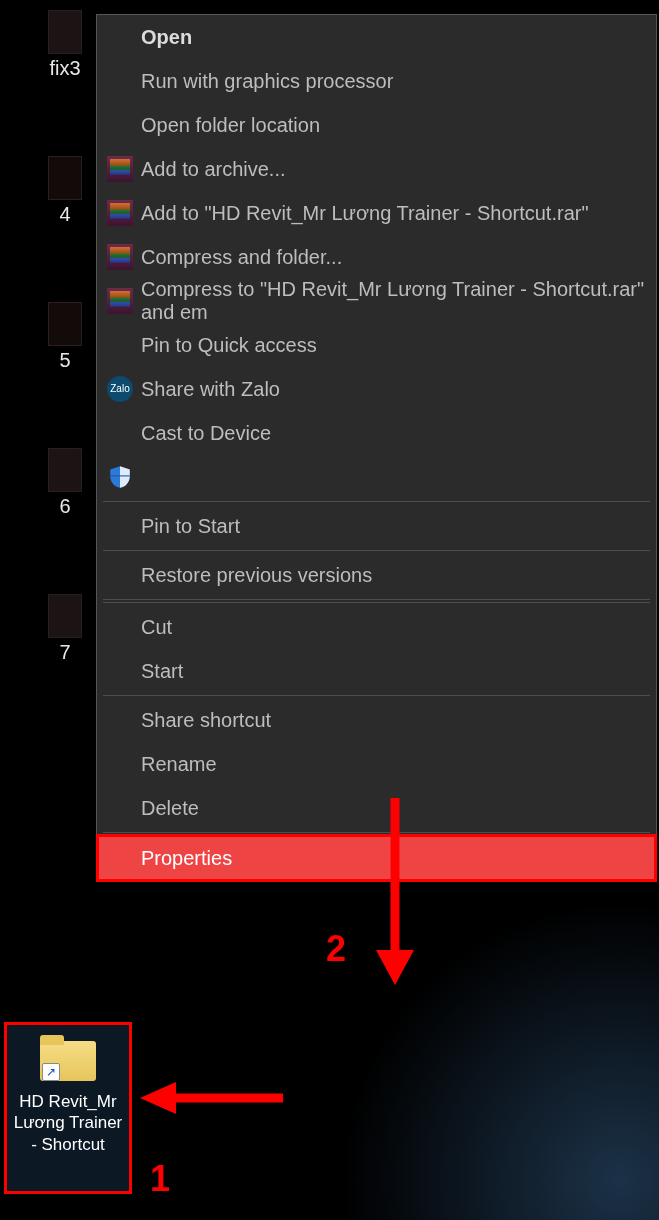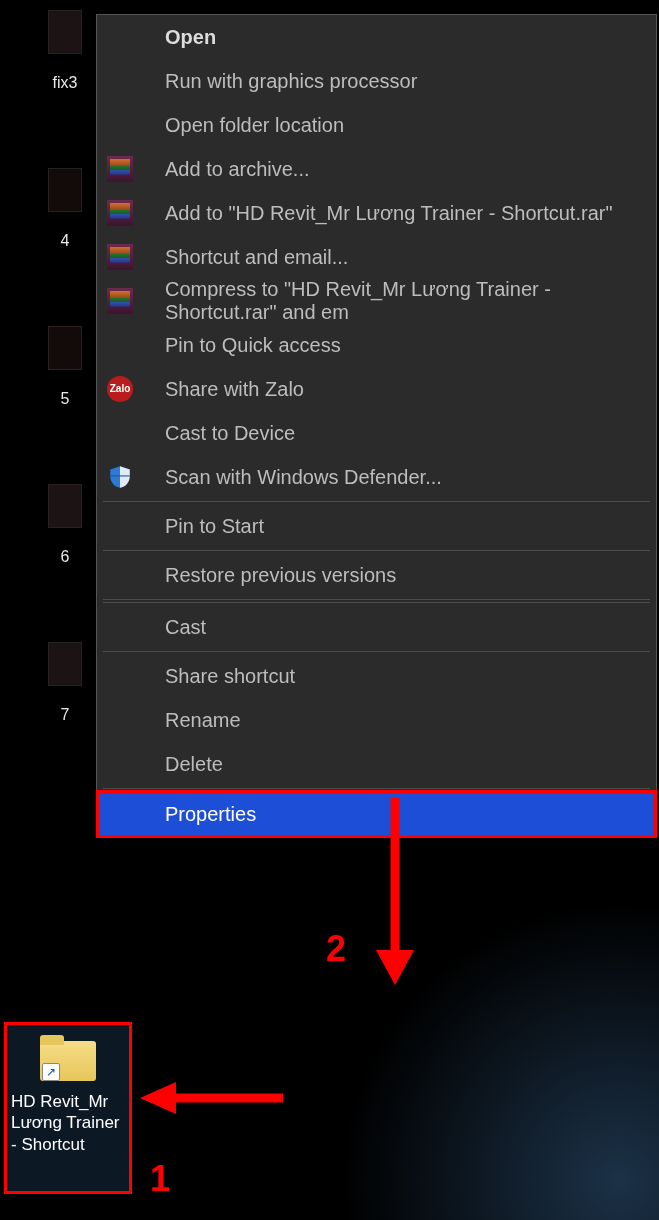--- a/index.html
+++ b/index.html
@@ -42,23 +42,23 @@
   }
   .desktop-icon .thumb {
     width: 34px;
     height: 44px;
     background: #1c1414;
     border: 1px solid #2a2020;
   }
   .desktop-icon .thumb.alt { background: #130a0a; }
   .desktop-icon .label {
     color: #e8e8e8;
-    font-size: 16px;
-    text-align: center;
-    margin-top: 20px;
+    font-size: 20px;
+    text-align: center;
+    margin-top: 3px;
     text-shadow: 1px 1px 2px #000;
   }
   
   .shortcut-sel {
     position: absolute;
     left: 4px;
     top: 1022px;
     width: 128px;
     height: 172px;
     border: 3px solid #ff0000;
@@ -98,49 +98,50 @@
     border: 1px solid #888;
     border-radius: 2px;
     font-size: 12px;
     line-height: 16px;
     text-align: center;
     color: #1050c0;
   }
   .shortcut-sel .label {
     color: #ffffff;
     font-size: 17px;
+    text-align: center;
     line-height: 1.25;
     margin-top: 8px;
     padding: 0 4px;
   }
   
   .ctx {
     position: absolute;
     left: 96px;
     top: 14px;
     width: 561px;
     background: #2b2b2b;
     border: 1px solid #555;
     box-shadow: 4px 4px 14px rgba(0,0,0,0.8);
     z-index: 2;
   }
   .ctx .row {
     display: flex;
     align-items: center;
     height: 44px;
-    padding-left: 68px;
+    padding-left: 44px;
     color: #bdbdbd;
     font-size: 20px;
     position: relative;
     cursor: default;
   }
   .ctx .row.bold { font-weight: 600; color: #dcdcdc; }
   .ctx .row.tall { height: 46px; }
   .ctx .row.highlight {
-    background: #1d4ed8;
+    background: #ef4444;
     color: #ffffff;
     outline: 3px solid #ff0000;
     outline-offset: -2px;
   }
   .ctx .sep {
     height: 1px;
     background: #4d4d4d;
     margin: 2px 6px;
   }
   .ctx .ico {
@@ -157,25 +158,25 @@
   .winrar::before {
     content:"";
     position:absolute;
     left:3px; top:3px; right:3px; bottom:3px;
     background:
       linear-gradient(#d07030,#a04a18) 0 0/100% 33% no-repeat,
       linear-gradient(#2a8a3a,#1a5a24) 0 33%/100% 34% no-repeat,
       linear-gradient(#3a5ab8,#23388a) 0 67%/100% 33% no-repeat;
   }
   .zalo {
-    background: #b91c1c;
+    background: #0c4a6e;
     border-radius: 50%;
     color: #fff;
     font-size: 10px;
-    font-weight: 700;
+    font-weight: 400;
     text-align: center;
     line-height: 26px;
   }
   .defender {
     background: transparent;
   }
   .defender svg { width:26px; height:26px; display:block; }
   
   .arrow-overlay { position:absolute; z-index:5; pointer-events:none; }
   .ann-label {
@@ -228,54 +229,54 @@
   <div class="row">
     <span class="ico winrar"></span>
     <span>Add to archive...</span>
   </div>
   <div class="row">
     <span class="ico winrar"></span>
     <span>Add to "HD Revit_Mr Lương Trainer - Shortcut.rar"</span>
   </div>
   <div class="row">
     <span class="ico winrar"></span>
-    <span>Shortcut and email...</span>
+    <span>Compress and folder...</span>
   </div>
   <div class="row">
     <span class="ico winrar"></span>
     <span>Compress to "HD Revit_Mr Lương Trainer - Shortcut.rar" and em</span>
   </div>
 
   <div class="row">Pin to Quick access</div>
   <div class="row">
     <span class="ico zalo">Zalo</span>
     <span>Share with Zalo</span>
   </div>
   <div class="row">Cast to Device</div>
   <div class="row">
     <span class="ico defender">
       <svg viewBox="0 0 24 24">
           <path d="M12 2 L21 5 V11 C21 17 17 21 12 22 C7 21 3 17 3 11 V5 Z" fill="#2b7bd6"></path>
           <path d="M12 2 L12 22 C17 21 21 17 21 11 V5 Z" fill="#ffffff" opacity="0.85"></path>
           <path d="M3 11 H21" stroke="#1d56a0" stroke-width="1"></path>
         </svg>
     </span>
-    <span>Scan with Windows Defender...</span>
   </div>
 
   <div class="sep"></div>
   <div class="row">Pin to Start</div>
 
   <div class="sep"></div>
   <div class="row">Restore previous versions</div>
 
   <div class="sep"></div>
 
   <div class="sep"></div>
-  <div class="row">Cast</div>
+  <div class="row">Cut</div>
+  <div class="row">Start</div>
 
   <div class="sep"></div>
   <div class="row">Share shortcut</div>
   <div class="row">Rename</div>
   <div class="row">Delete</div>
 
   <div class="sep"></div>
   <div class="row highlight tall">Properties</div>
 </div>
 

